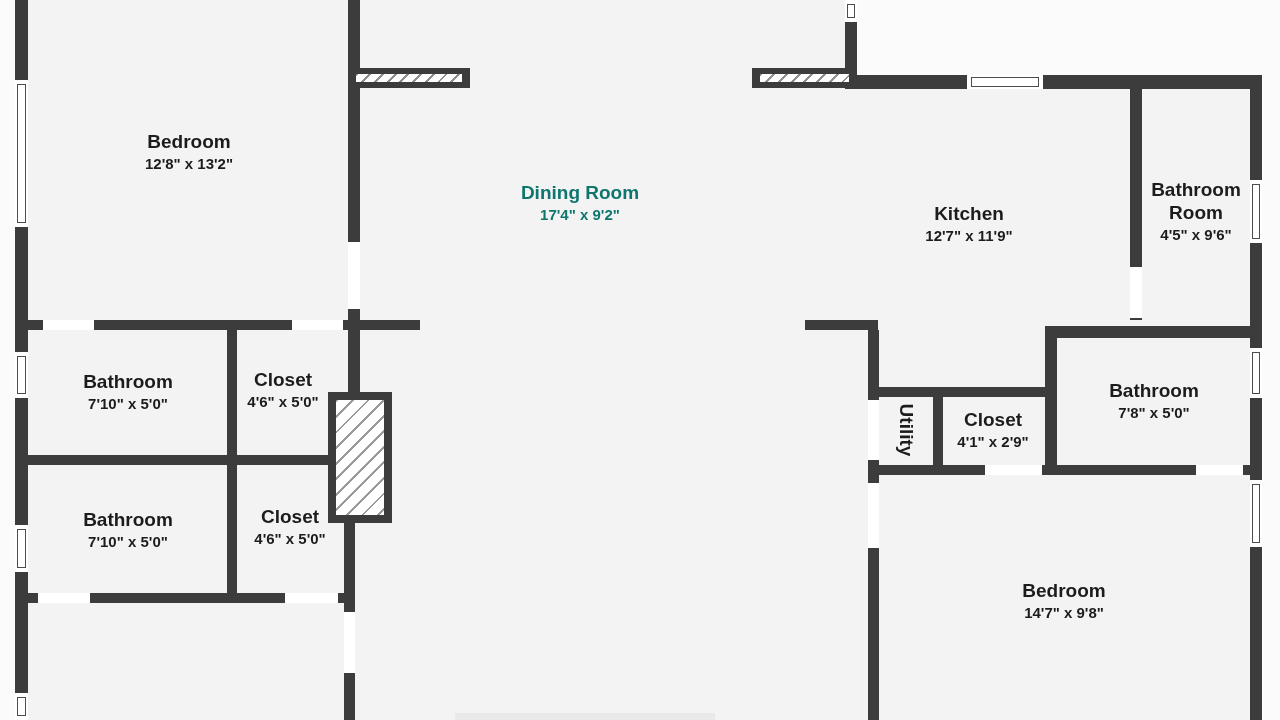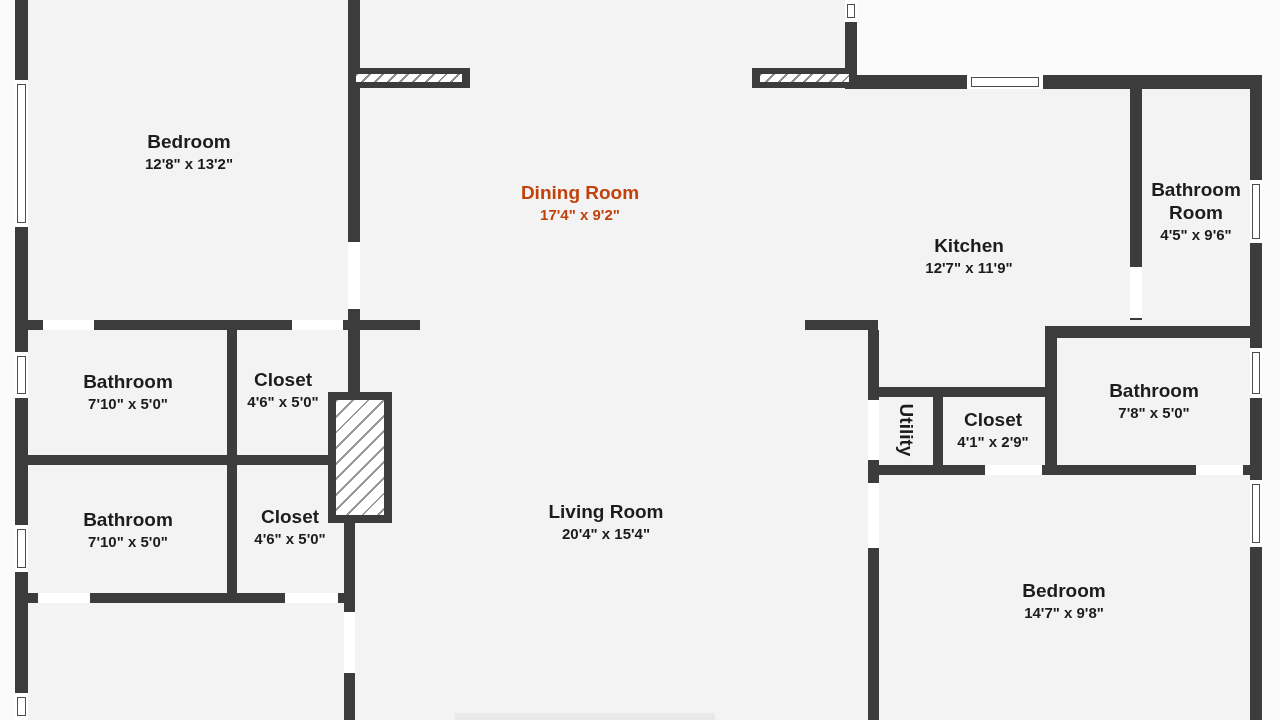--- a/index.html
+++ b/index.html
@@ -101,25 +101,25 @@
     <div class="rect window v" style="left: 1250px; top: 348px; width: 12px; height: 50px;">
       <div class="pane"></div>
     </div>
     <div class="rect window v" style="left: 1250px; top: 480px; width: 12px; height: 67px;">
       <div class="pane"></div>
     </div>
     <div class="room-label" style="left: 189px; top: 152px; color: rgb(28, 28, 28);">
       <span class="rname">Bedroom</span>
       <span class="rdims">12'8" x 13'2"</span>
     </div>
-    <div class="room-label" style="left: 580px; top: 203px; color: #c2410c;">
+    <div class="room-label" style="left: 580px; top: 203px; color: #0f766e;">
       <span class="rname">Dining Room</span>
       <span class="rdims">17'4" x 9'2"</span>
     </div>
-    <div class="room-label" style="left: 969px; top: 224px; color: rgb(28, 28, 28); margin-top: 32px;">
+    <div class="room-label" style="left: 969px; top: 224px; color: rgb(28, 28, 28);">
       <span class="rname">Kitchen</span>
       <span class="rdims">12'7" x 11'9"</span>
     </div>
     <div class="room-label wrap" style="left: 1196px; top: 211px; color: rgb(28, 28, 28);">
       <span class="rname">Bathroom Room</span>
       <span class="rdims">4'5" x 9'6"</span>
     </div>
     <div class="room-label" style="left: 128px; top: 392px; color: rgb(28, 28, 28);">
       <span class="rname">Bathroom</span>
       <span class="rdims">7'10" x 5'0"</span>
@@ -129,24 +129,20 @@
       <span class="rdims">4'6" x 5'0"</span>
     </div>
     <div class="room-label" style="left: 128px; top: 530px; color: rgb(28, 28, 28);">
       <span class="rname">Bathroom</span>
       <span class="rdims">7'10" x 5'0"</span>
     </div>
     <div class="room-label" style="left: 290px; top: 527px; color: rgb(28, 28, 28);">
       <span class="rname">Closet</span>
       <span class="rdims">4'6" x 5'0"</span>
     </div>
-    <div class="room-label" style="left: 606px; top: 522px; color: rgb(28, 28, 28);">
-      <span class="rname">Living Room</span>
-      <span class="rdims">20'4" x 15'4"</span>
-    </div>
     <div class="room-label vertical" style="left: 906px; top: 430px; color: rgb(28, 28, 28);">
       <span class="rname">Utility</span>
     </div>
     <div class="room-label" style="left: 993px; top: 430px; color: rgb(28, 28, 28);">
       <span class="rname">Closet</span>
       <span class="rdims">4'1" x 2'9"</span>
     </div>
     <div class="room-label" style="left: 1154px; top: 401px; color: rgb(28, 28, 28);">
       <span class="rname">Bathroom</span>
       <span class="rdims">7'8" x 5'0"</span>

